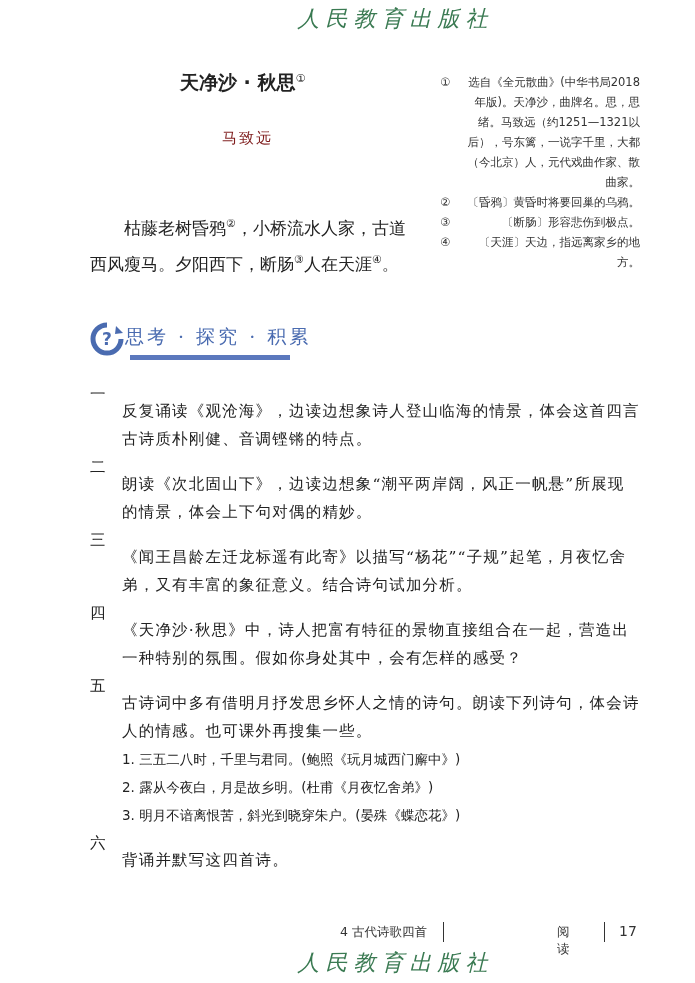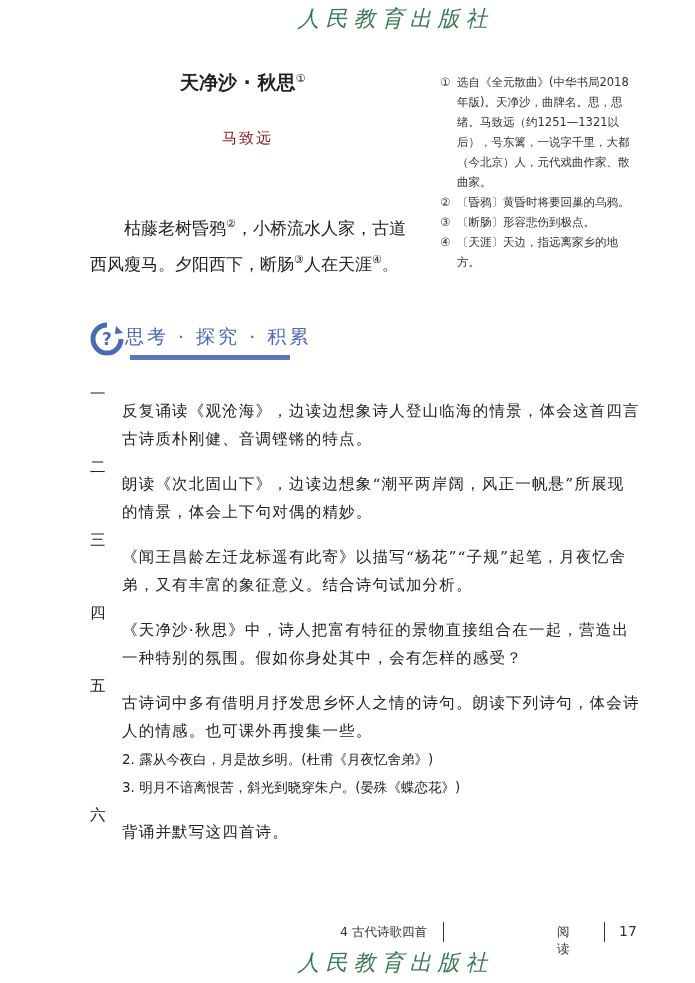--- a/index.html
+++ b/index.html
@@ -29,21 +29,21 @@
   }
   .poem-body .line1 { padding-left: 34px; display: block; }
   .poem-body sup { font-size: 11px; vertical-align: 7px; }
 
   .notes {
     position: absolute; top: 72px; left: 440px; width: 200px;
     font-family: "DejaVu Sans", sans-serif; font-size: 11.5px; line-height: 20px; color: #333;
   }
   .note { display: flex; }
   .note-num { width: 17px; flex-shrink: 0; }
-  .note-text { flex: 1; }
+  .note-text { flex: 1; text-align: right; }
 
   .section-header {
     position: absolute; top: 322px; left: 90px; display: flex; align-items: center;
   }
   .section-icon {
     width: 34px; height: 34px; position: relative;
   }
   .section-title {
     font-size: 19px; color: #4a6bb0; letter-spacing: 3px; margin-left: 1px; margin-top: -4px;
   }
@@ -131,20 +131,21 @@
     </div>
   <div class="ex">
       <span class="ex-num">四</span>
       <span class="ex-text">《天净沙·秋思》中，诗人把富有特征的景物直接组合在一起，营造出一种特别的氛围。假如你身处其中，会有怎样的感受？</span>
     </div>
   <div class="ex">
       <span class="ex-num">五</span>
       <span class="ex-text">古诗词中多有借明月抒发思乡怀人之情的诗句。朗读下列诗句，体会诗人的情感。也可课外再搜集一些。</span>
     </div>
   <div class="sub-items">
+    <div>1. 三五二八时，千里与君同。(鲍照《玩月城西门廨中》)</div>
     <div>2. 露从今夜白，月是故乡明。(杜甫《月夜忆舍弟》)</div>
     <div>3. 明月不谙离恨苦，斜光到晓穿朱户。(晏殊《蝶恋花》)</div>
   </div>
   <div class="ex">
       <span class="ex-num">六</span>
       <span class="ex-text">背诵并默写这四首诗。</span>
     </div>
 </div>
 
 <div class="footer">

